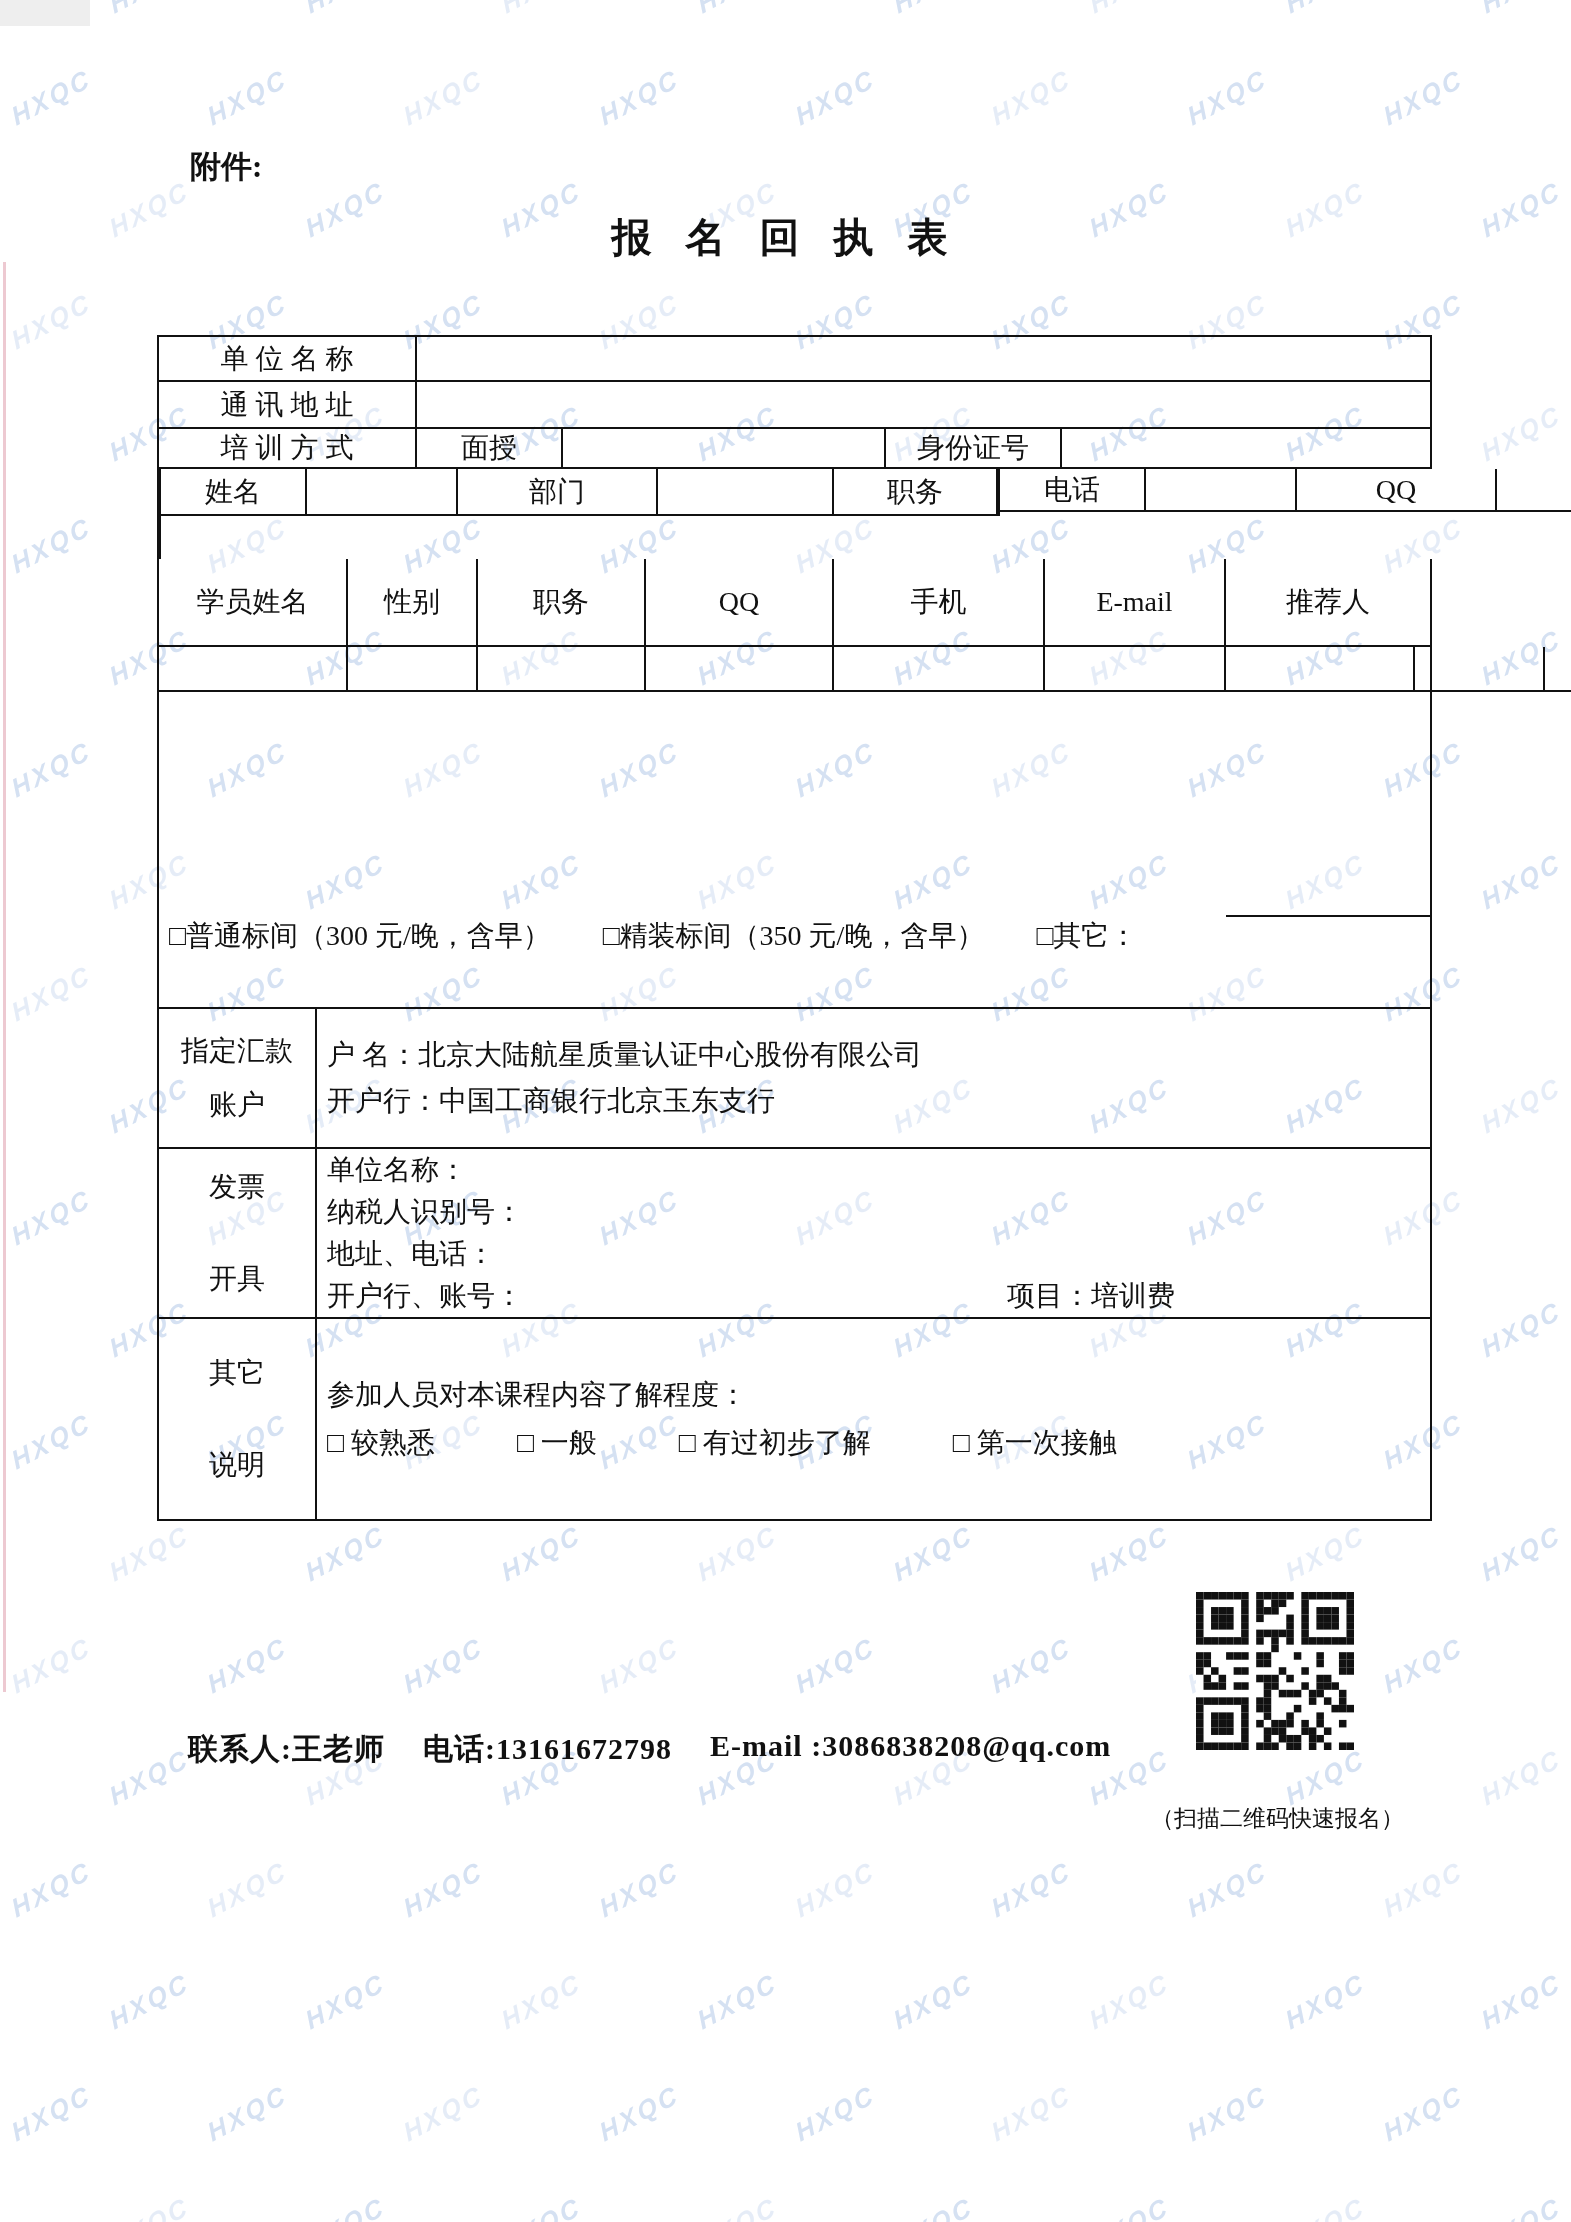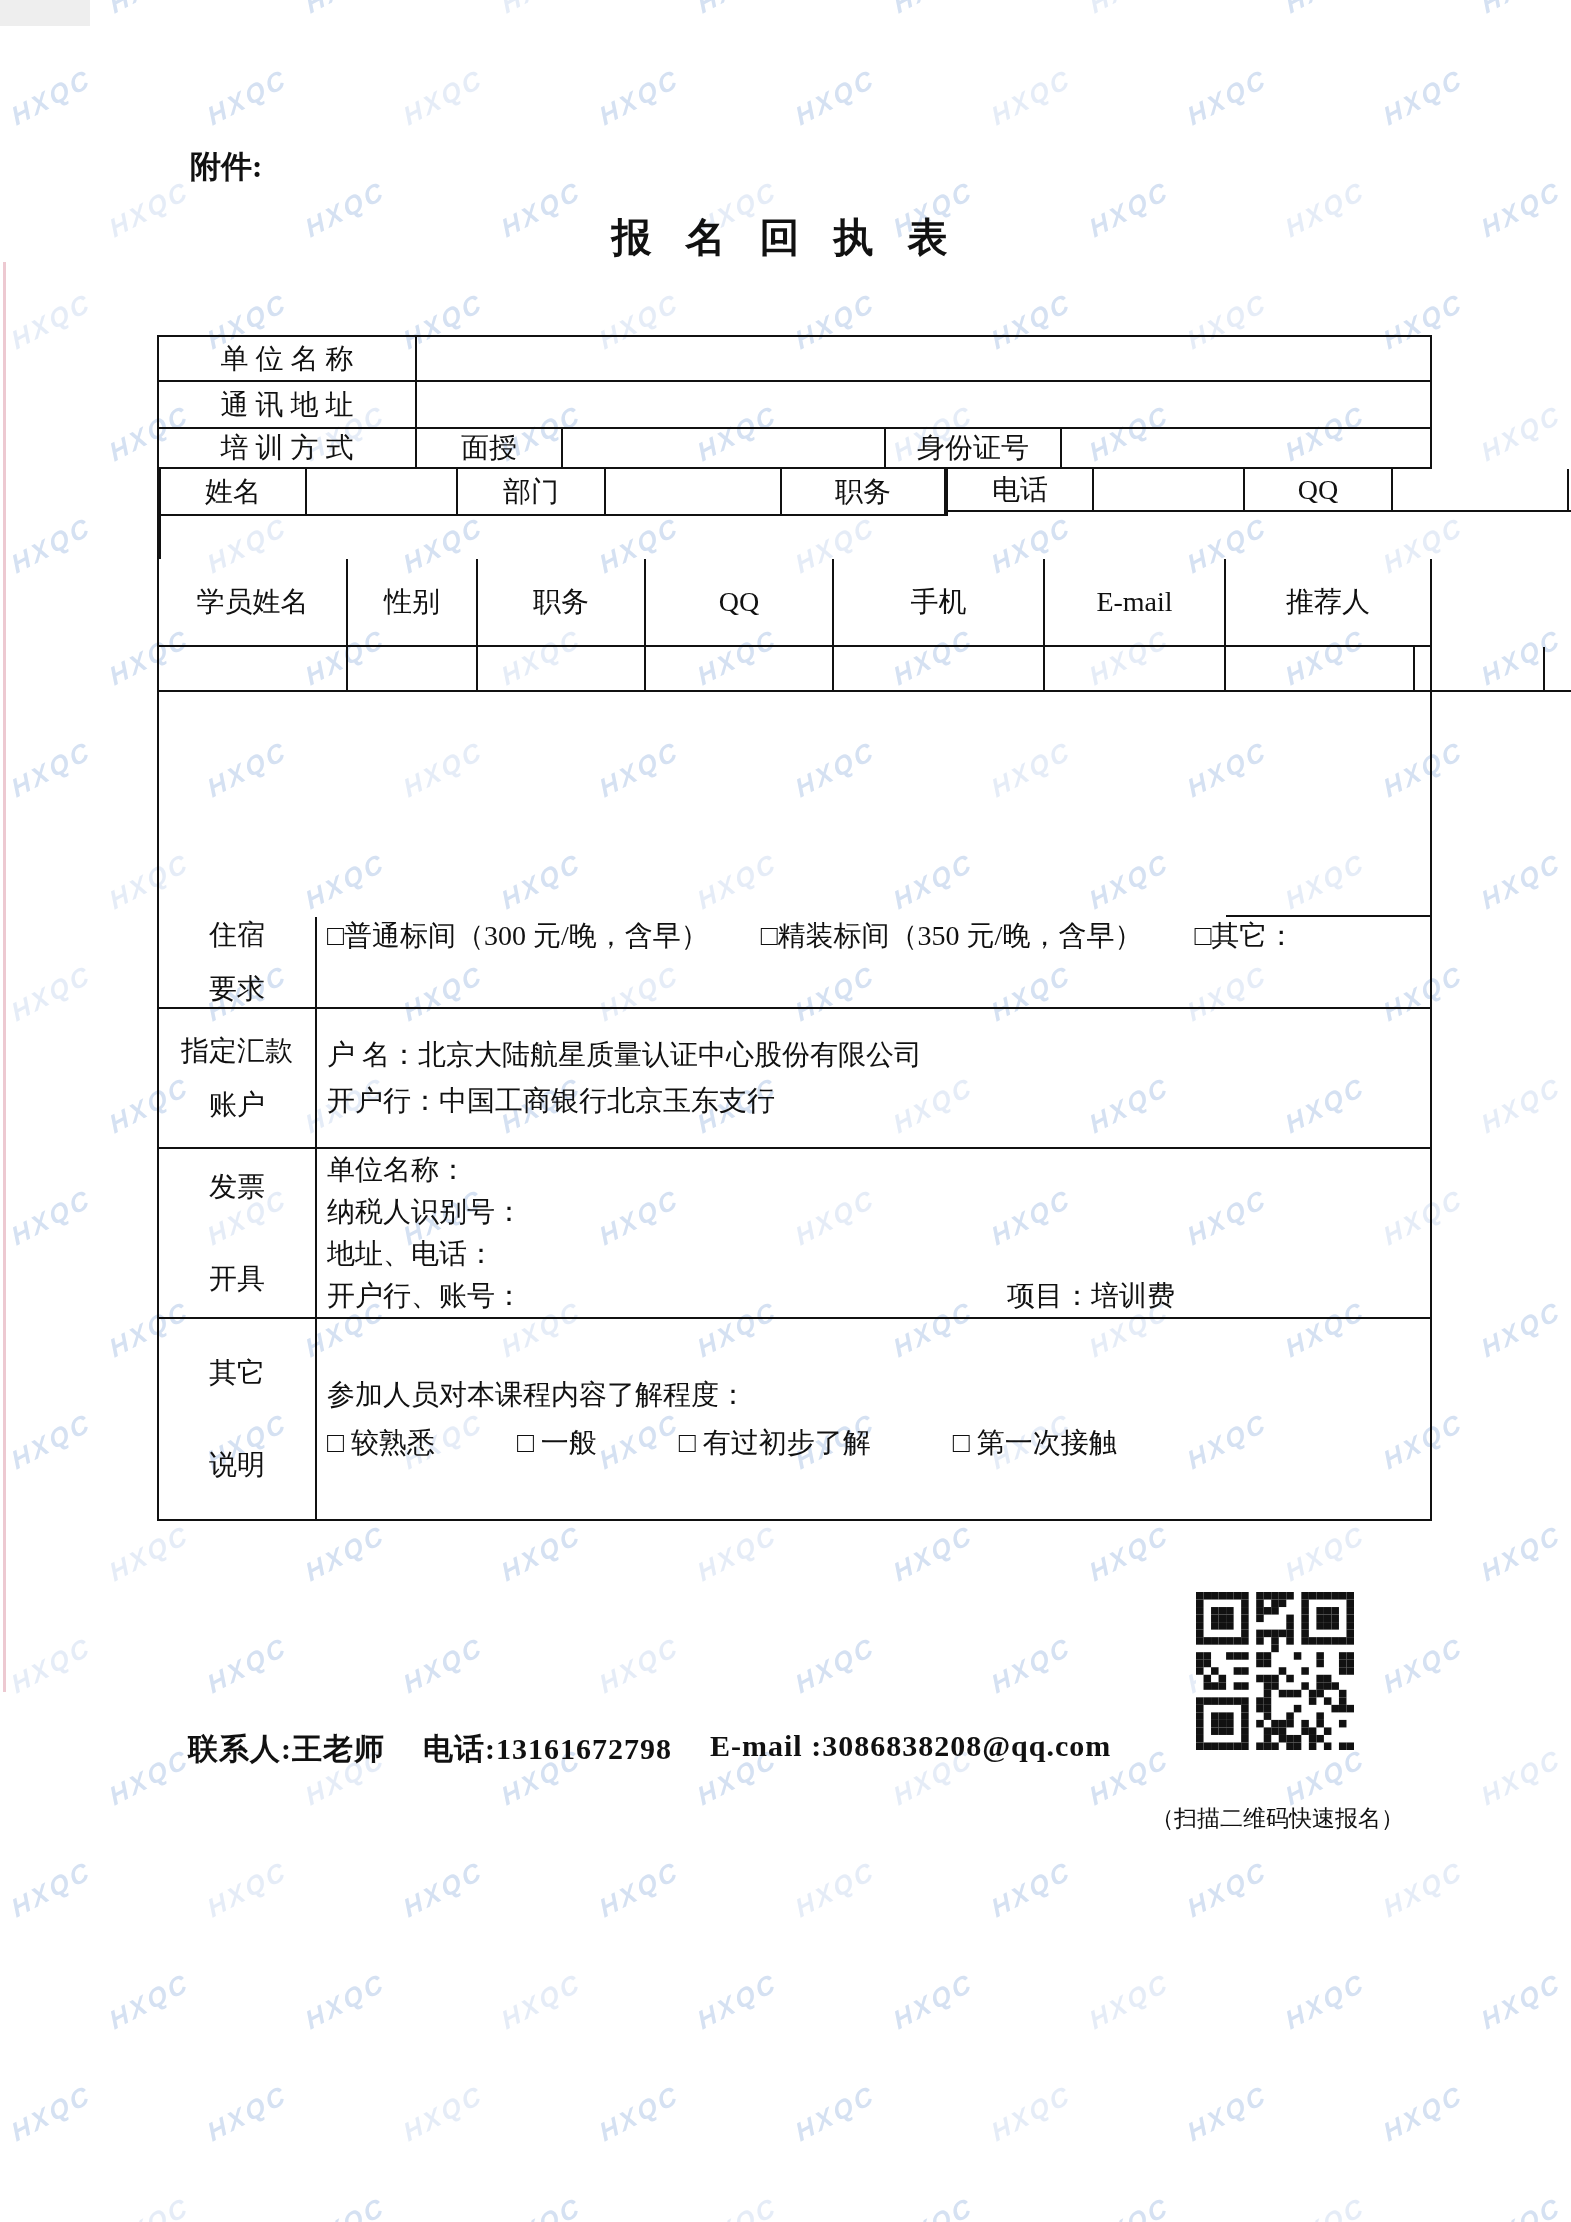--- a/index.html
+++ b/index.html
@@ -48,21 +48,21 @@
   .trow { display:flex; }
   .cell {
     border-right:2px solid #111; border-bottom:2px solid #111;
     font-size:28px;
     overflow:hidden;
   }
   .label { display:flex; align-items:center; justify-content:center; text-align:center; }
   .grow { flex:1 1 auto; }
   .subrows { display:flex; flex-direction:row; }
   .w258{width:258px}.w146{width:146px}.w323{width:323px}.w176{width:176px}
-  .w151{width:151px}.w172{width:148px}.w164{width:164px}
+  .w151{width:151px}.w172{width:200px}.w164{width:164px}
   .w189{width:189px}.w130{width:130px}.w168{width:168px}.w188{width:188px}
   .w211{width:211px}.w181{width:181px}
   .w158{width:158px}.w1067{width:1067px}
 
   .stack { display:flex; flex-direction:column; align-items:center; justify-content:center; gap:16px; }
   .stack.spread { gap:54px; }
 
   .vcenter { display:flex; }
   .lodging-opts { gap:52px; padding-left:10px; }
   .lines { display:flex; flex-direction:column; justify-content:center; padding-left:10px; }
@@ -370,24 +370,20 @@
               <div class="cell" style="width: 168px;"></div>
               <div class="cell" style="width: 188px;"></div>
               <div class="cell" style="width: 211px;"></div>
               <div class="cell" style="width: 181px;"></div>
             </div>
           </div>
         <div class="cell grow" style="height:270px"></div>
       </div>
 
       <div class="trow" style="height:92px">
-        <div class="cell label stack w158">
-          <div>住宿</div>
-          <div>要求</div>
-        </div>
         <div class="cell grow vcenter lodging-opts">
           <span>□普通标间（300 元/晚，含早）</span>
           <span>□精装标间（350 元/晚，含早）</span>
           <span>□其它：</span>
         </div>
       </div>
 
       <div class="trow" style="height:140px">
         <div class="cell label stack w158">
           <div>指定汇款</div>

